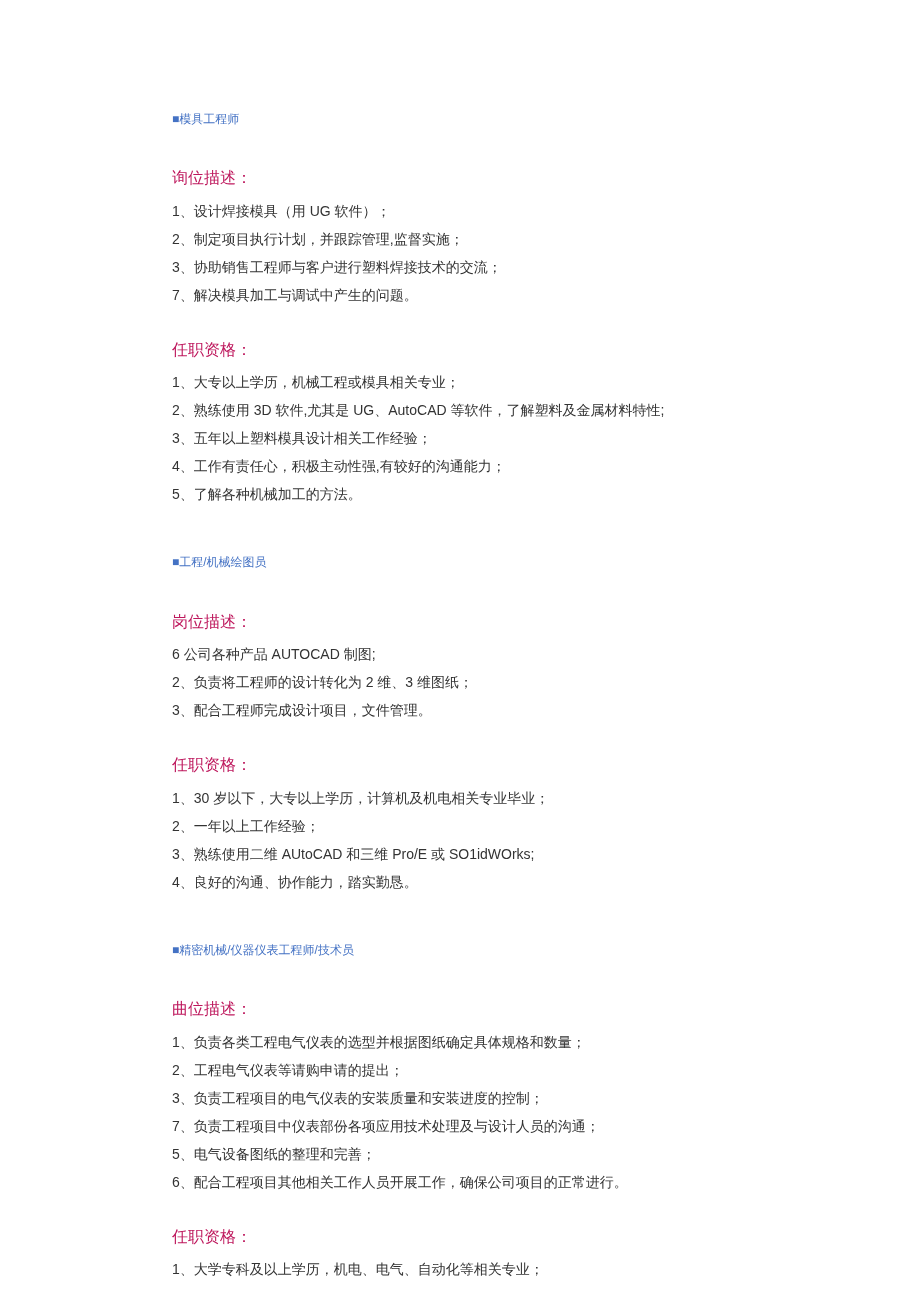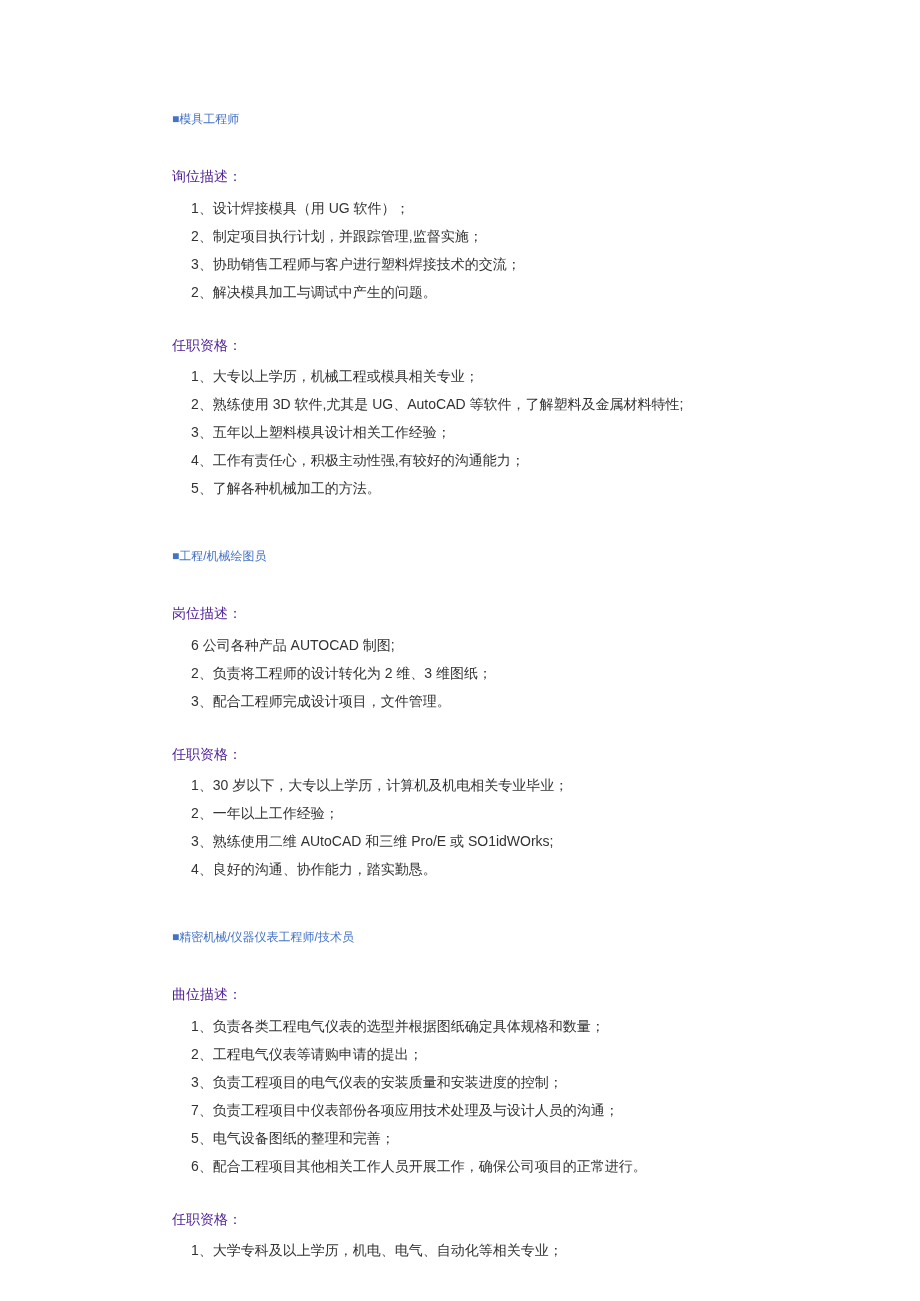--- a/index.html
+++ b/index.html
@@ -23,47 +23,46 @@
       color: #4472c4;
       font-size: 12px;
       margin-bottom: 36px;
       font-weight: normal;
     }
     .job-title .marker {
       color: #4472c4;
       font-weight: normal;
     }
     .subsection-label {
-      color: #4c1d95;
-      font-size: 14px;
+      color: #be185d;
+      font-size: 16px;
       margin-bottom: 6px;
     }
     .item-list {
       margin-bottom: 28px;
-      margin-left: 19px;
     }
     .item-line {
       color: #333333;
       font-size: 14px;
       line-height: 2.0;
     }
   </style>
 </head>
 <body>
 
 <div class="job-section">
   <h2 class="job-title">
     <span class="marker">■</span><span>模具工程师</span>
   </h2>
   <div class="subsection-label">询位描述：</div>
   <div class="item-list">
     <div class="item-line">1、设计焊接模具（用 UG 软件）；</div>
     <div class="item-line">2、制定项目执行计划，并跟踪管理,监督实施；</div>
     <div class="item-line">3、协助销售工程师与客户进行塑料焊接技术的交流；</div>
-    <div class="item-line">2、解决模具加工与调试中产生的问题。</div>
+    <div class="item-line">7、解决模具加工与调试中产生的问题。</div>
   </div>
   <div class="subsection-label">任职资格：</div>
   <div class="item-list">
     <div class="item-line">1、大专以上学历，机械工程或模具相关专业；</div>
     <div class="item-line">2、熟练使用 3D 软件,尤其是 UG、AutoCAD 等软件，了解塑料及金属材料特性;</div>
     <div class="item-line">3、五年以上塑料模具设计相关工作经验；</div>
     <div class="item-line">4、工作有责任心，积极主动性强,有较好的沟通能力；</div>
     <div class="item-line">5、了解各种机械加工的方法。</div>
   </div>
 </div>

